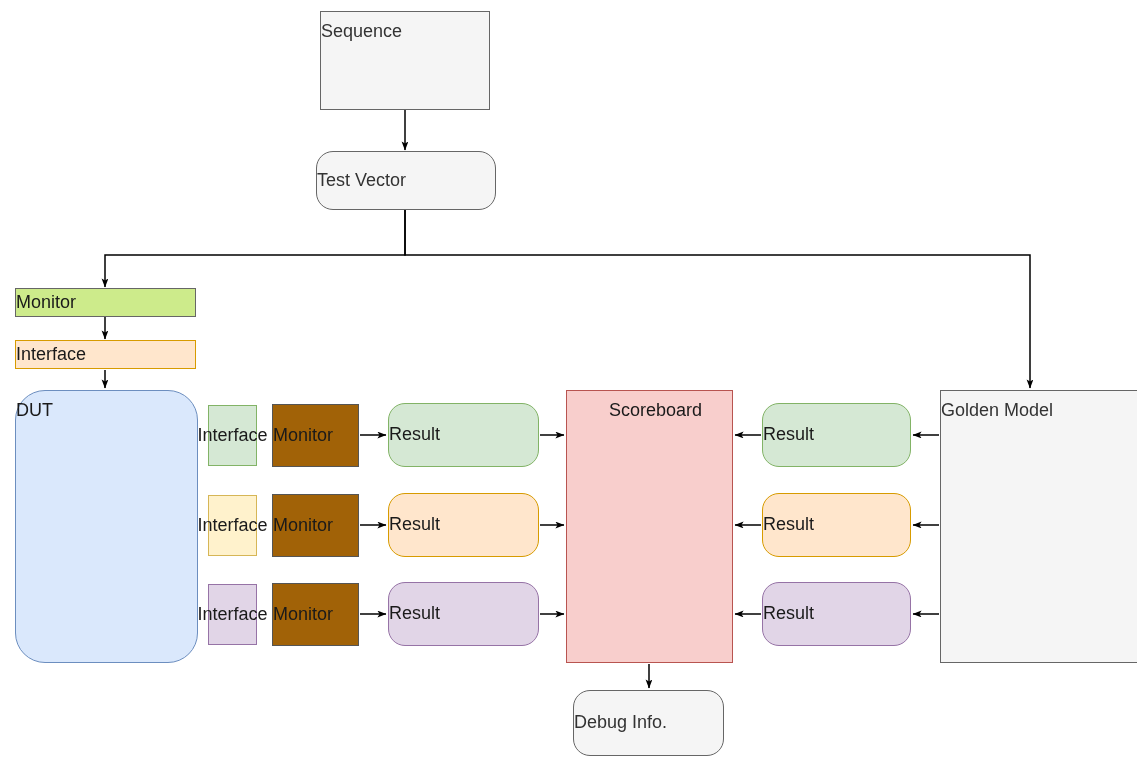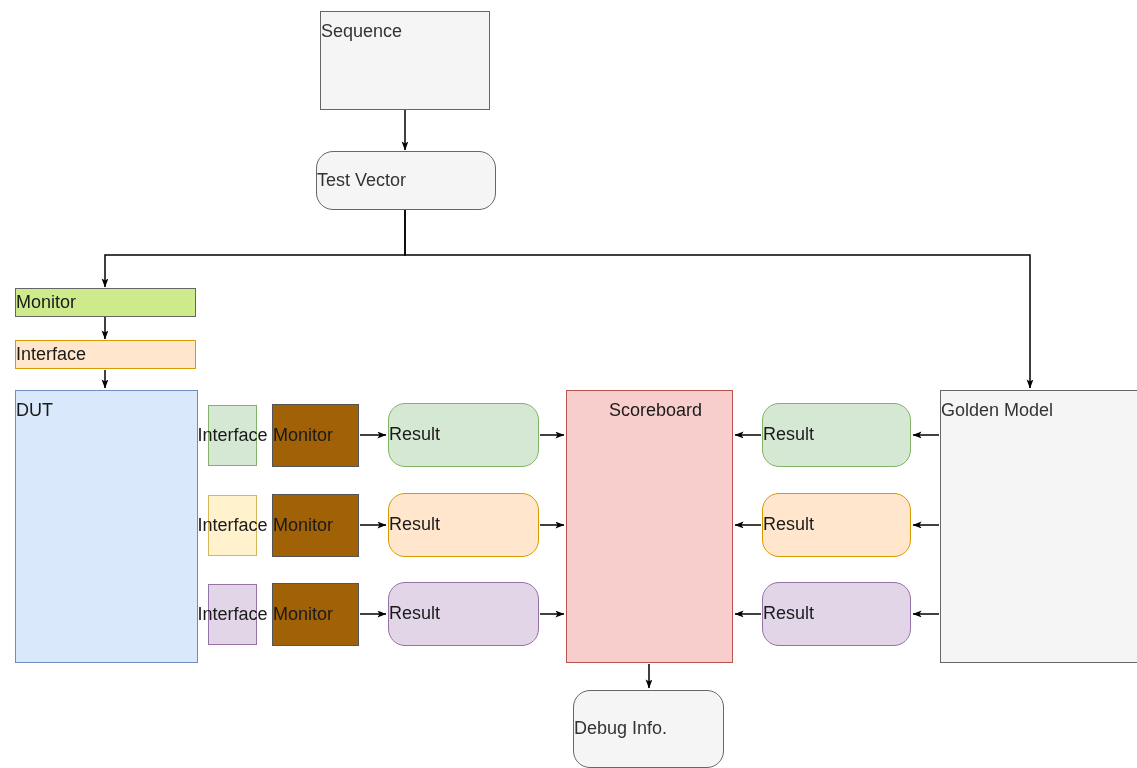--- a/index.html
+++ b/index.html
@@ -121,21 +121,21 @@
   </div>
 
   <div class="node sty-driver r0 v-center" style="left:15px; top:288px; width:181px; height:29px;">
     <span>Monitor</span>
   </div>
 
   <div class="node sty-orange r0 v-center" style="left:15px; top:340px; width:181px; height:29px;">
     <span>Interface</span>
   </div>
 
-  <div class="node sty-blue r0 v-top" style="left:15px; top:390px; width:183px; height:273px;">
+  <div class="node sty-blue r0 v-top" style="left:15px; top:390px; width:183px; height:273px;border-radius:30px;">
     <span>DUT</span>
   </div>
 
   <div class="node sty-green r0 v-center overflow" style="left:208px; top:405px; width:49px; height:61px;">
     <span>Interface</span>
   </div>
   <div class="node sty-green-s r0 v-center" style="left:272px; top:404px; width:87px; height:63px;">
     <span>Monitor</span>
   </div>
   <div class="node sty-green r8 v-center" style="left:388px; top:403px; width:151px; height:64px;">
@@ -172,17 +172,17 @@
   </div>
 
   <div class="node sty-red r0 v-top" style="left:566px; top:390px; width:167px; height:273px;padding-left:42px;">
     <span>Scoreboard</span>
   </div>
 
   <div class="node sty-plain r0 v-top" style="left:940px; top:390px; width:200px; height:273px;">
     <span>Golden Model</span>
   </div>
 
-  <div class="node sty-plain r8 v-center" style="left:573px; top:690px; width:151px; height:78px;">
+  <div class="node sty-plain r8 v-center" style="left:573px; top:690px; width:151px; height:66px;">
     <span>Debug Info.</span>
   </div>
 
 </div>
 
 </body></html>

